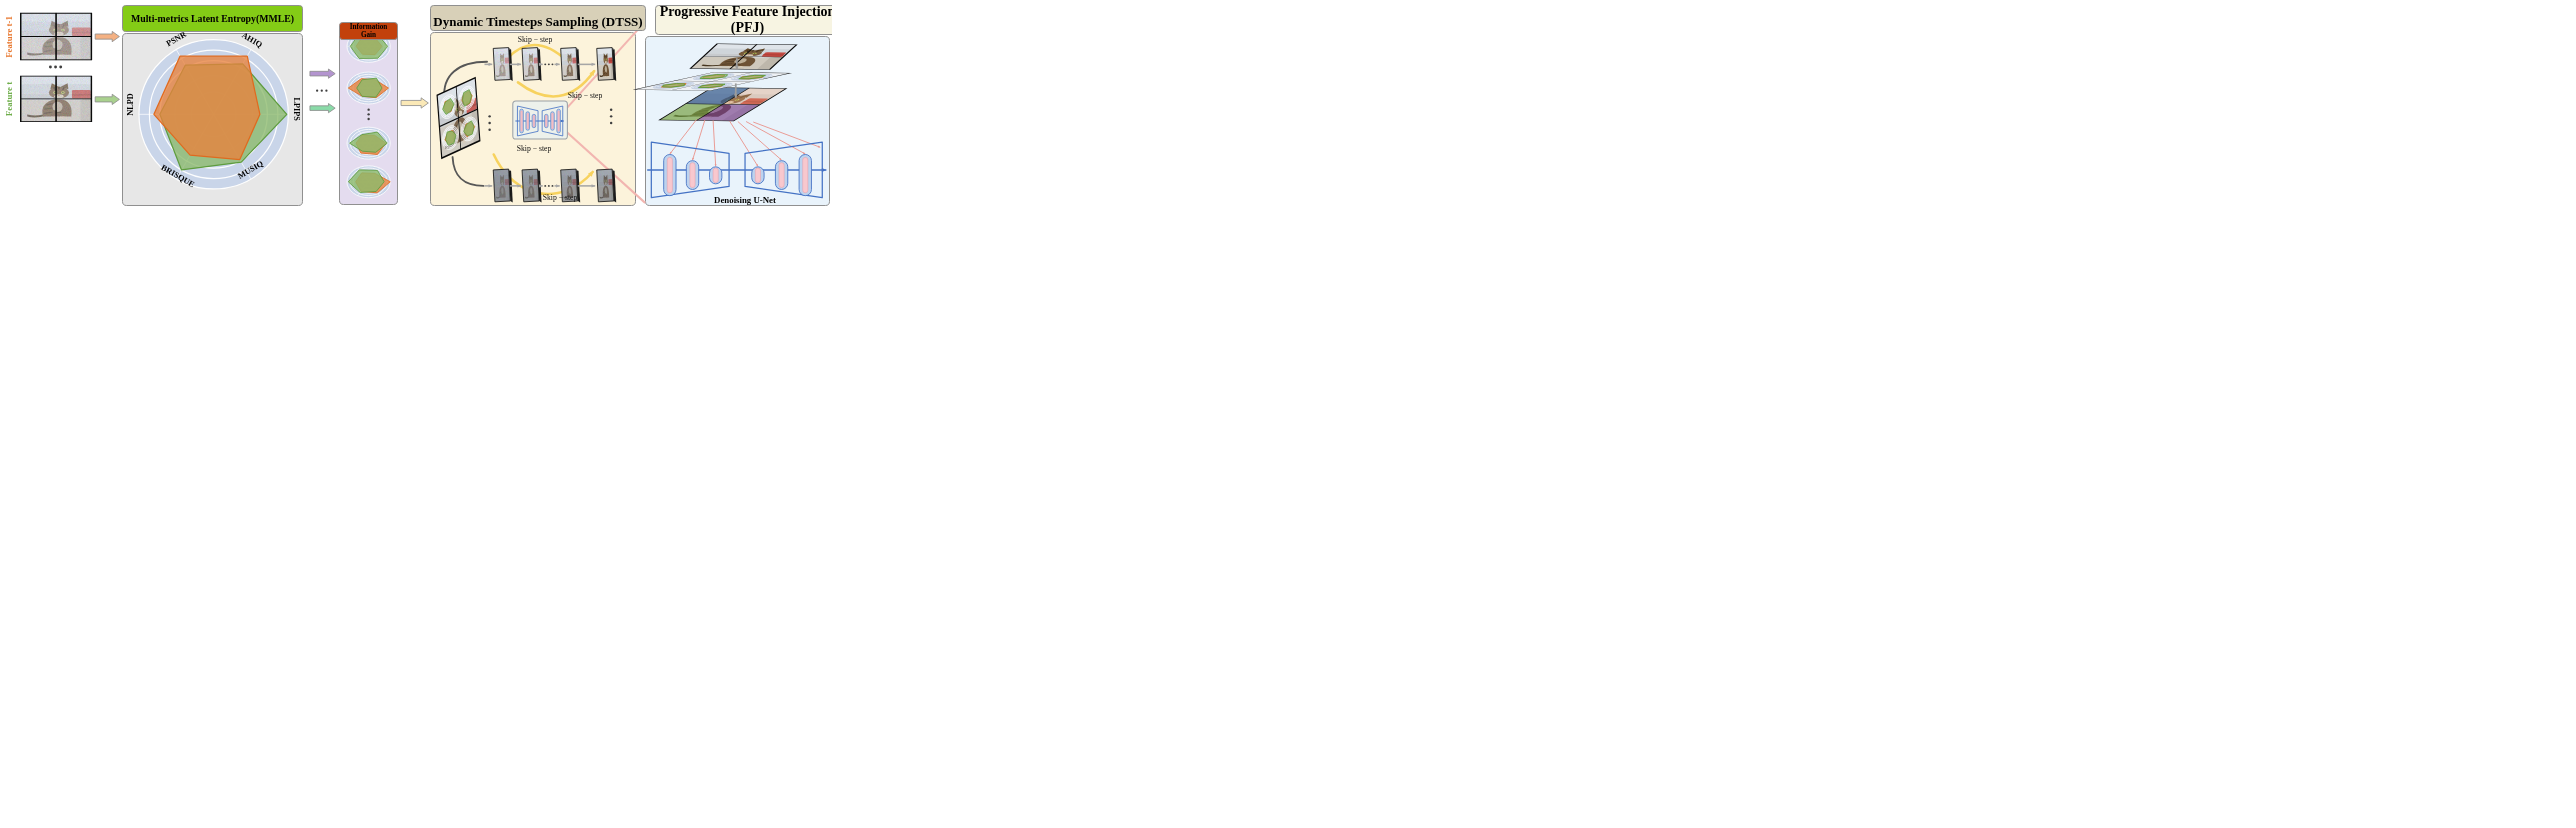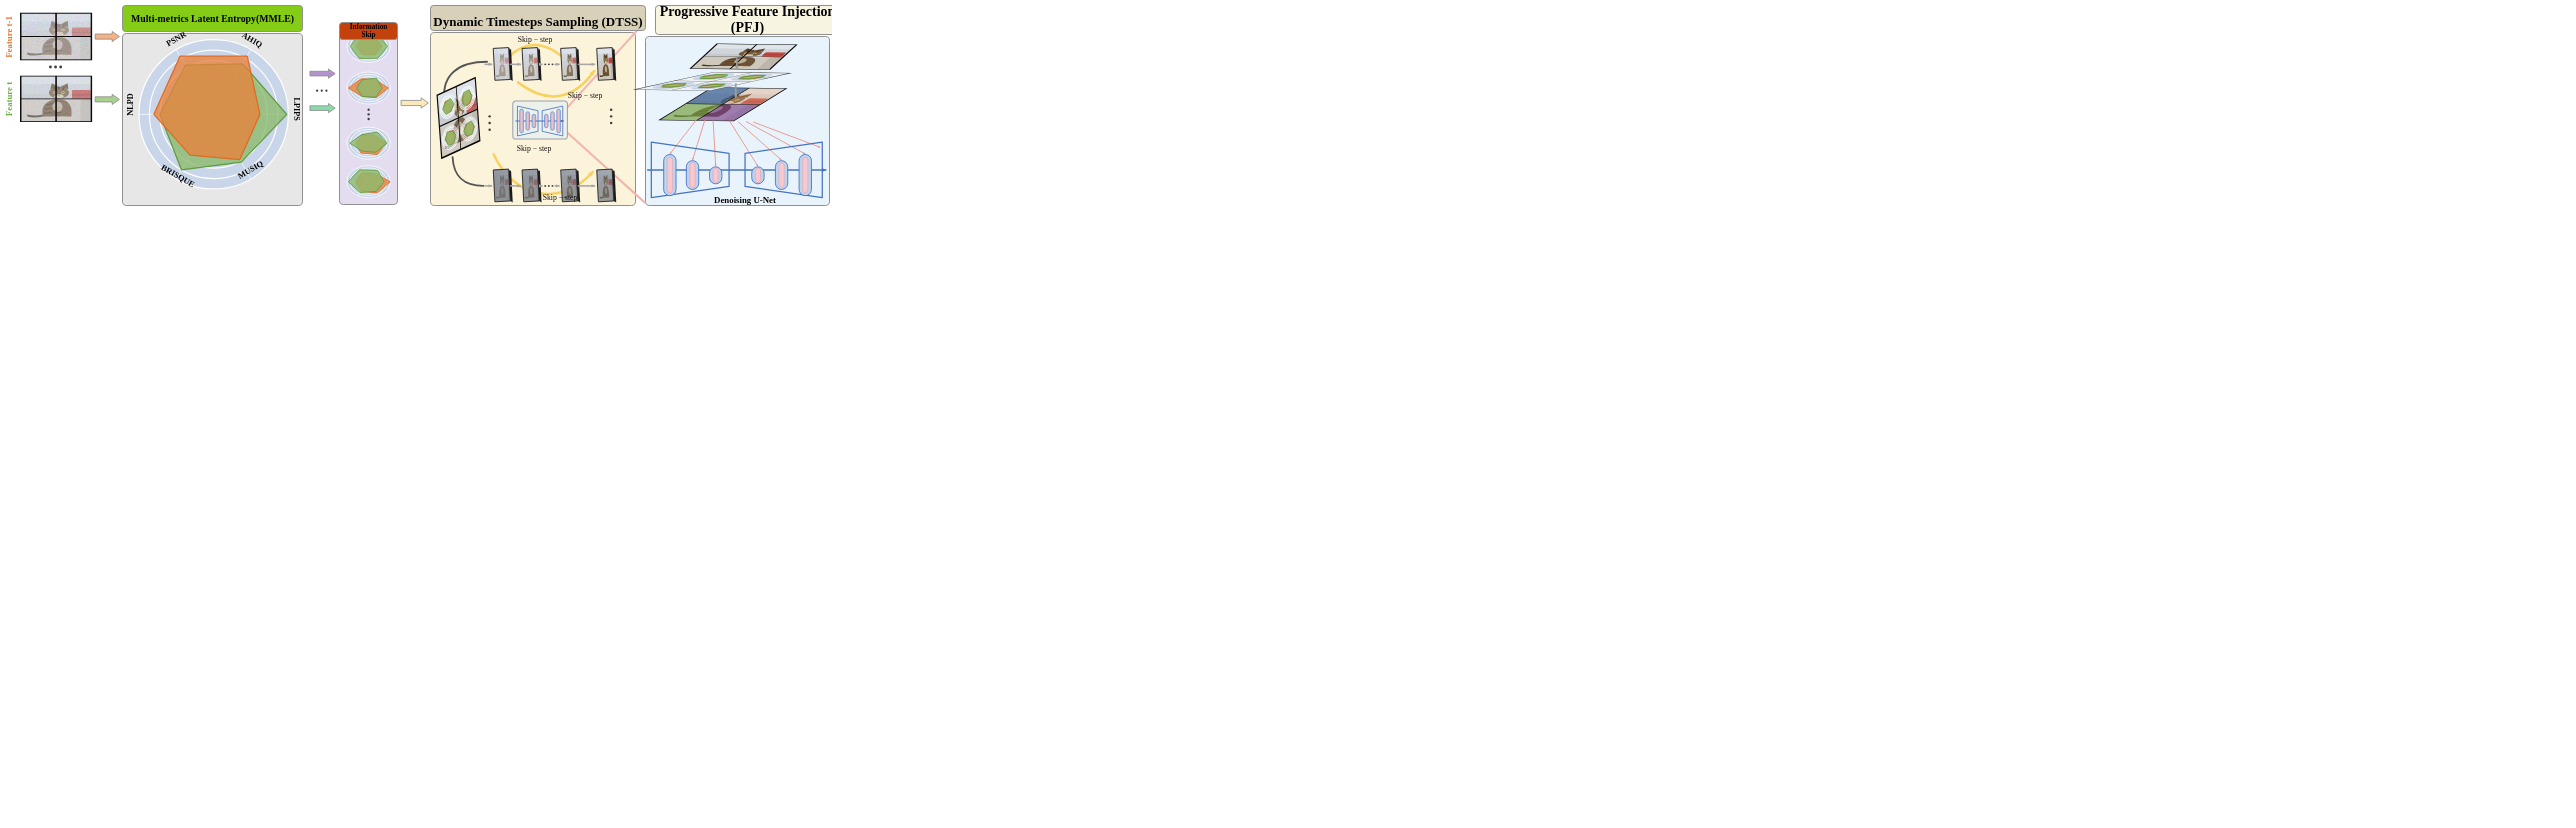--- a/index.html
+++ b/index.html
@@ -25,21 +25,21 @@
   <div class="vlabel" style="left:-14.4px;top:94px;width:46px;text-align:center;font-size:8.8px;color:#6FAE4B;">Feature t</div>
 
   <div class="panel" style="left:122px;top:33px;width:181px;height:173px;background:#E7E7E7;"></div>
   <div class="phead" style="left:122px;top:5.2px;width:181px;height:27px;background:#84cc16;font-size:9.8px;">
     <span>Multi-metrics Latent Entropy(MMLE)</span>
   </div>
 
   <div class="panel" style="left:339px;top:24px;width:59px;height:181px;background:#E4DCEF;"></div>
   <div class="phead" style="left:339px;top:5.2px;width:59px;height:18px;background:#c2410c;font-size:7.2px;line-height:8.2px;flex-direction:column;margin-top:17px;">
     <span>Information</span>
-    <span>Skip</span>
+    <span>Gain</span>
   </div>
 
   <div class="panel" style="left:430px;top:32px;width:206px;height:174px;background:#FCF3DB;"></div>
   <div class="phead" style="left:430px;top:5.2px;width:216px;height:26px;background:#D8D0B8;font-size:13px;align-items:flex-end;">
     <span>Dynamic Timesteps Sampling (DTSS)</span>
   </div>
 
   <div class="panel" style="left:645px;top:36px;width:185px;height:170px;background:#E9F3FB;"></div>
   <div class="phead" style="left:645px;top:5.2px;width:185px;height:30px;background:#F7F4E2;font-size:14px;margin-left:10px;">
     <span>Progressive Feature Injection (PFJ)</span>

